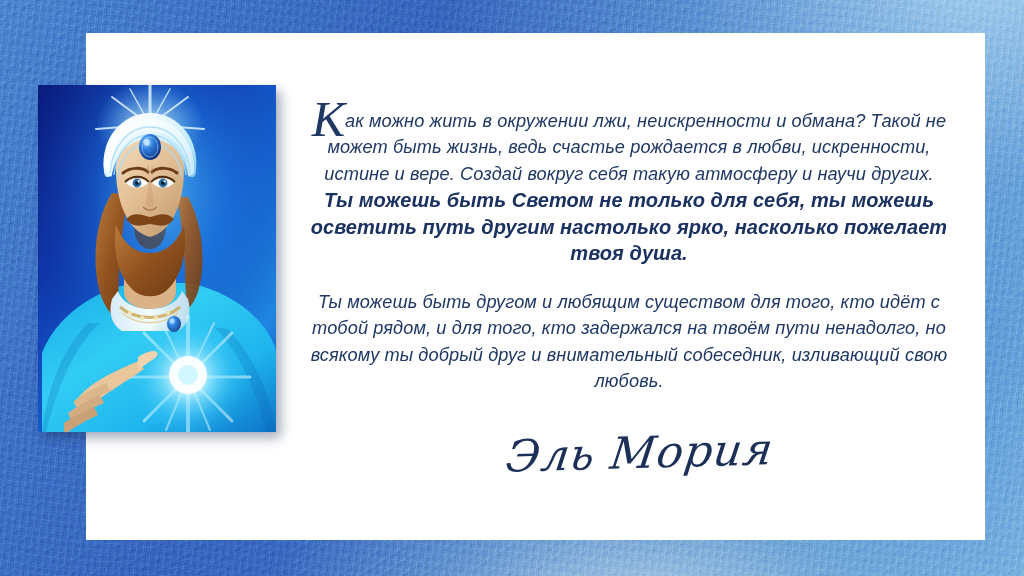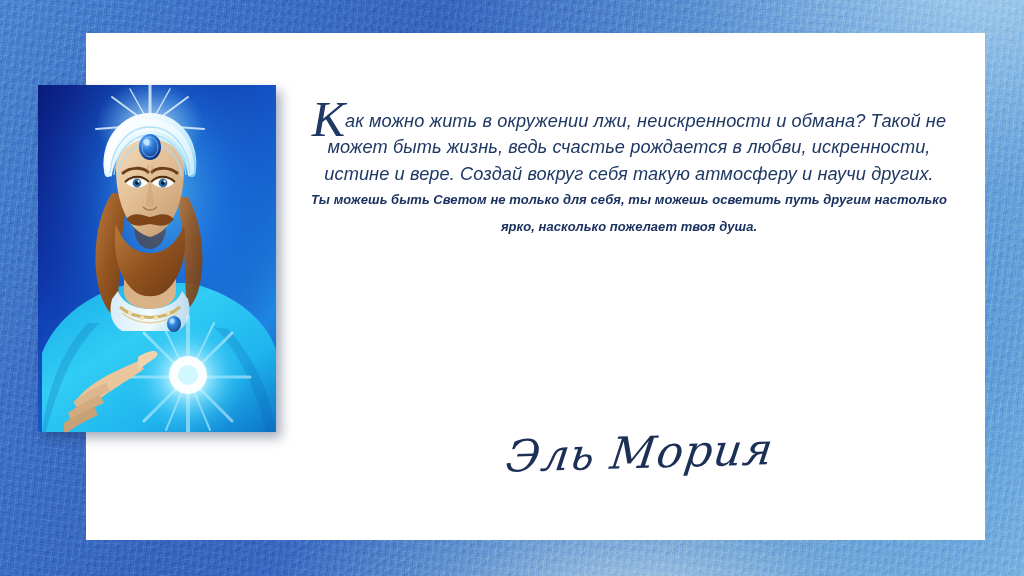--- a/index.html
+++ b/index.html
@@ -127,21 +127,21 @@
     font-style: italic;
     font-size: 18.2px;
     line-height: 26.4px;
     letter-spacing: 0.1px;
     color: #1f3864;
     margin: 0;
   }
   .para-bold {
     font-weight: bold;
     font-style: italic;
-    font-size: 13px;
+    font-size: 20px;
     line-height: 26.6px;
     letter-spacing: 0.05px;
     margin: 0;
     color: #1b3260;
   }
   .para-spaced { margin-top: 22px; }
 
   .dropcap {
     font-family: "Liberation Serif", serif;
     font-style: italic;
@@ -362,17 +362,18 @@
         <line x1="120" y1="58" x2="104" y2="68"></line>
       </g>
     </svg>
   </div>
 
   <div class="quote-block">
     <p class="para"><span class="dropcap">К</span><span>ак можно жить в окружении лжи, неискренности и обмана? Такой не может быть жизнь, ведь счастье рождается в любви, искренности, истине и вере. Создай вокруг себя такую атмосферу и научи других.</span></p>
 
     <p class="para-bold">Ты можешь быть Светом не только для себя, ты можешь осветить путь другим настолько ярко, насколько пожелает твоя душа.</p>
 
+    <p class="para para-spaced">Ты можешь быть другом и любящим существом для того, кто идёт с тобой рядом, и для того, кто задержался на твоём пути ненадолго, но всякому ты добрый друг и внимательный собеседник, изливающий свою любовь.</p>
   </div>
 
   <div class="signature">Эль Мория</div>
 
 </div>
 
 </body></html>

